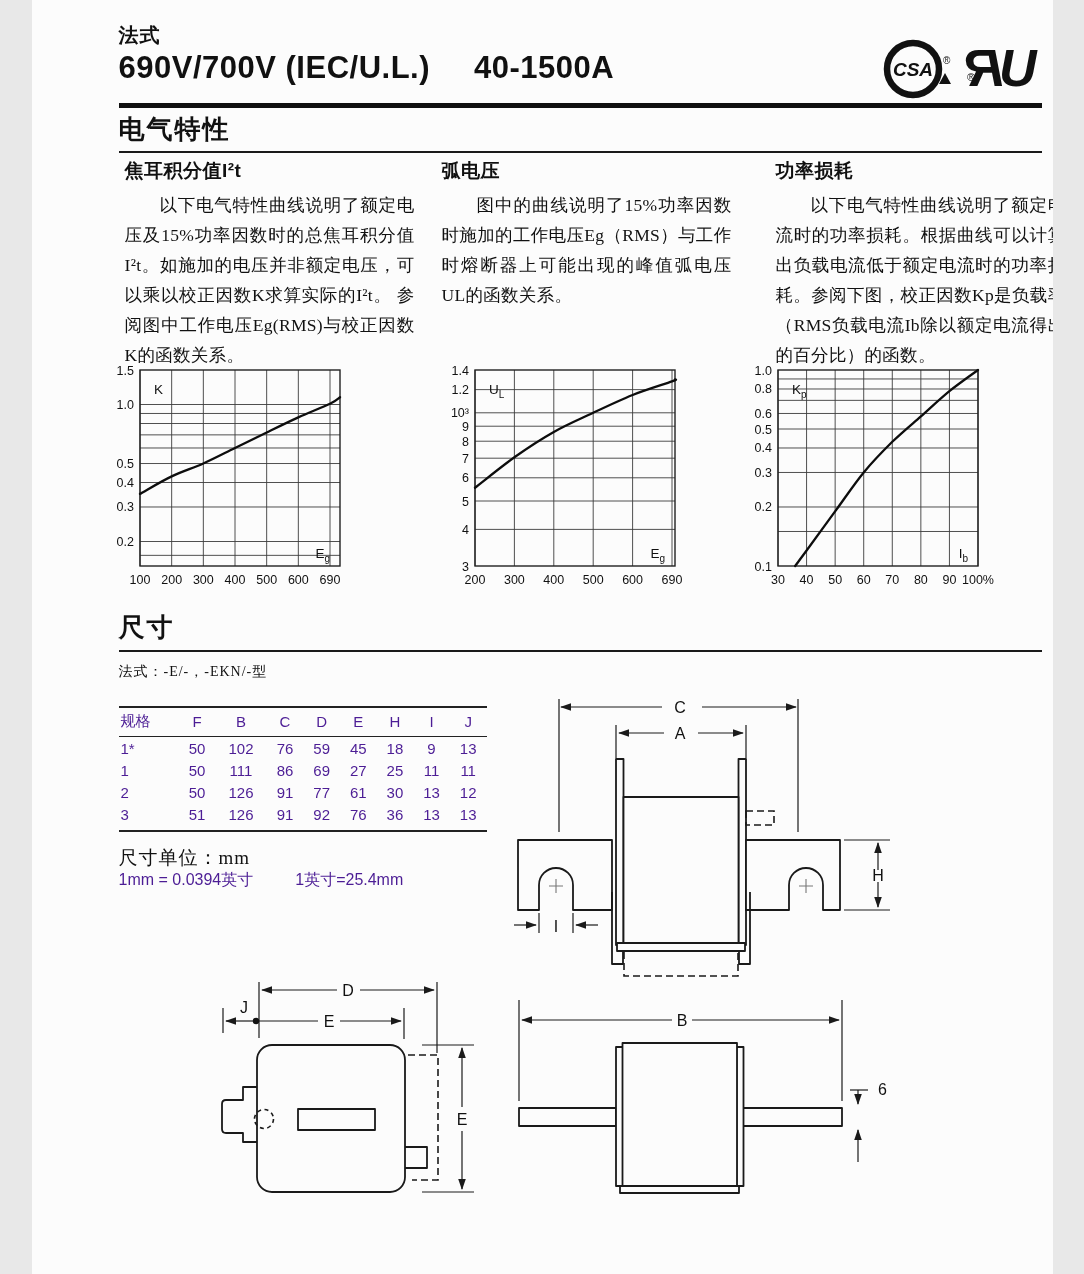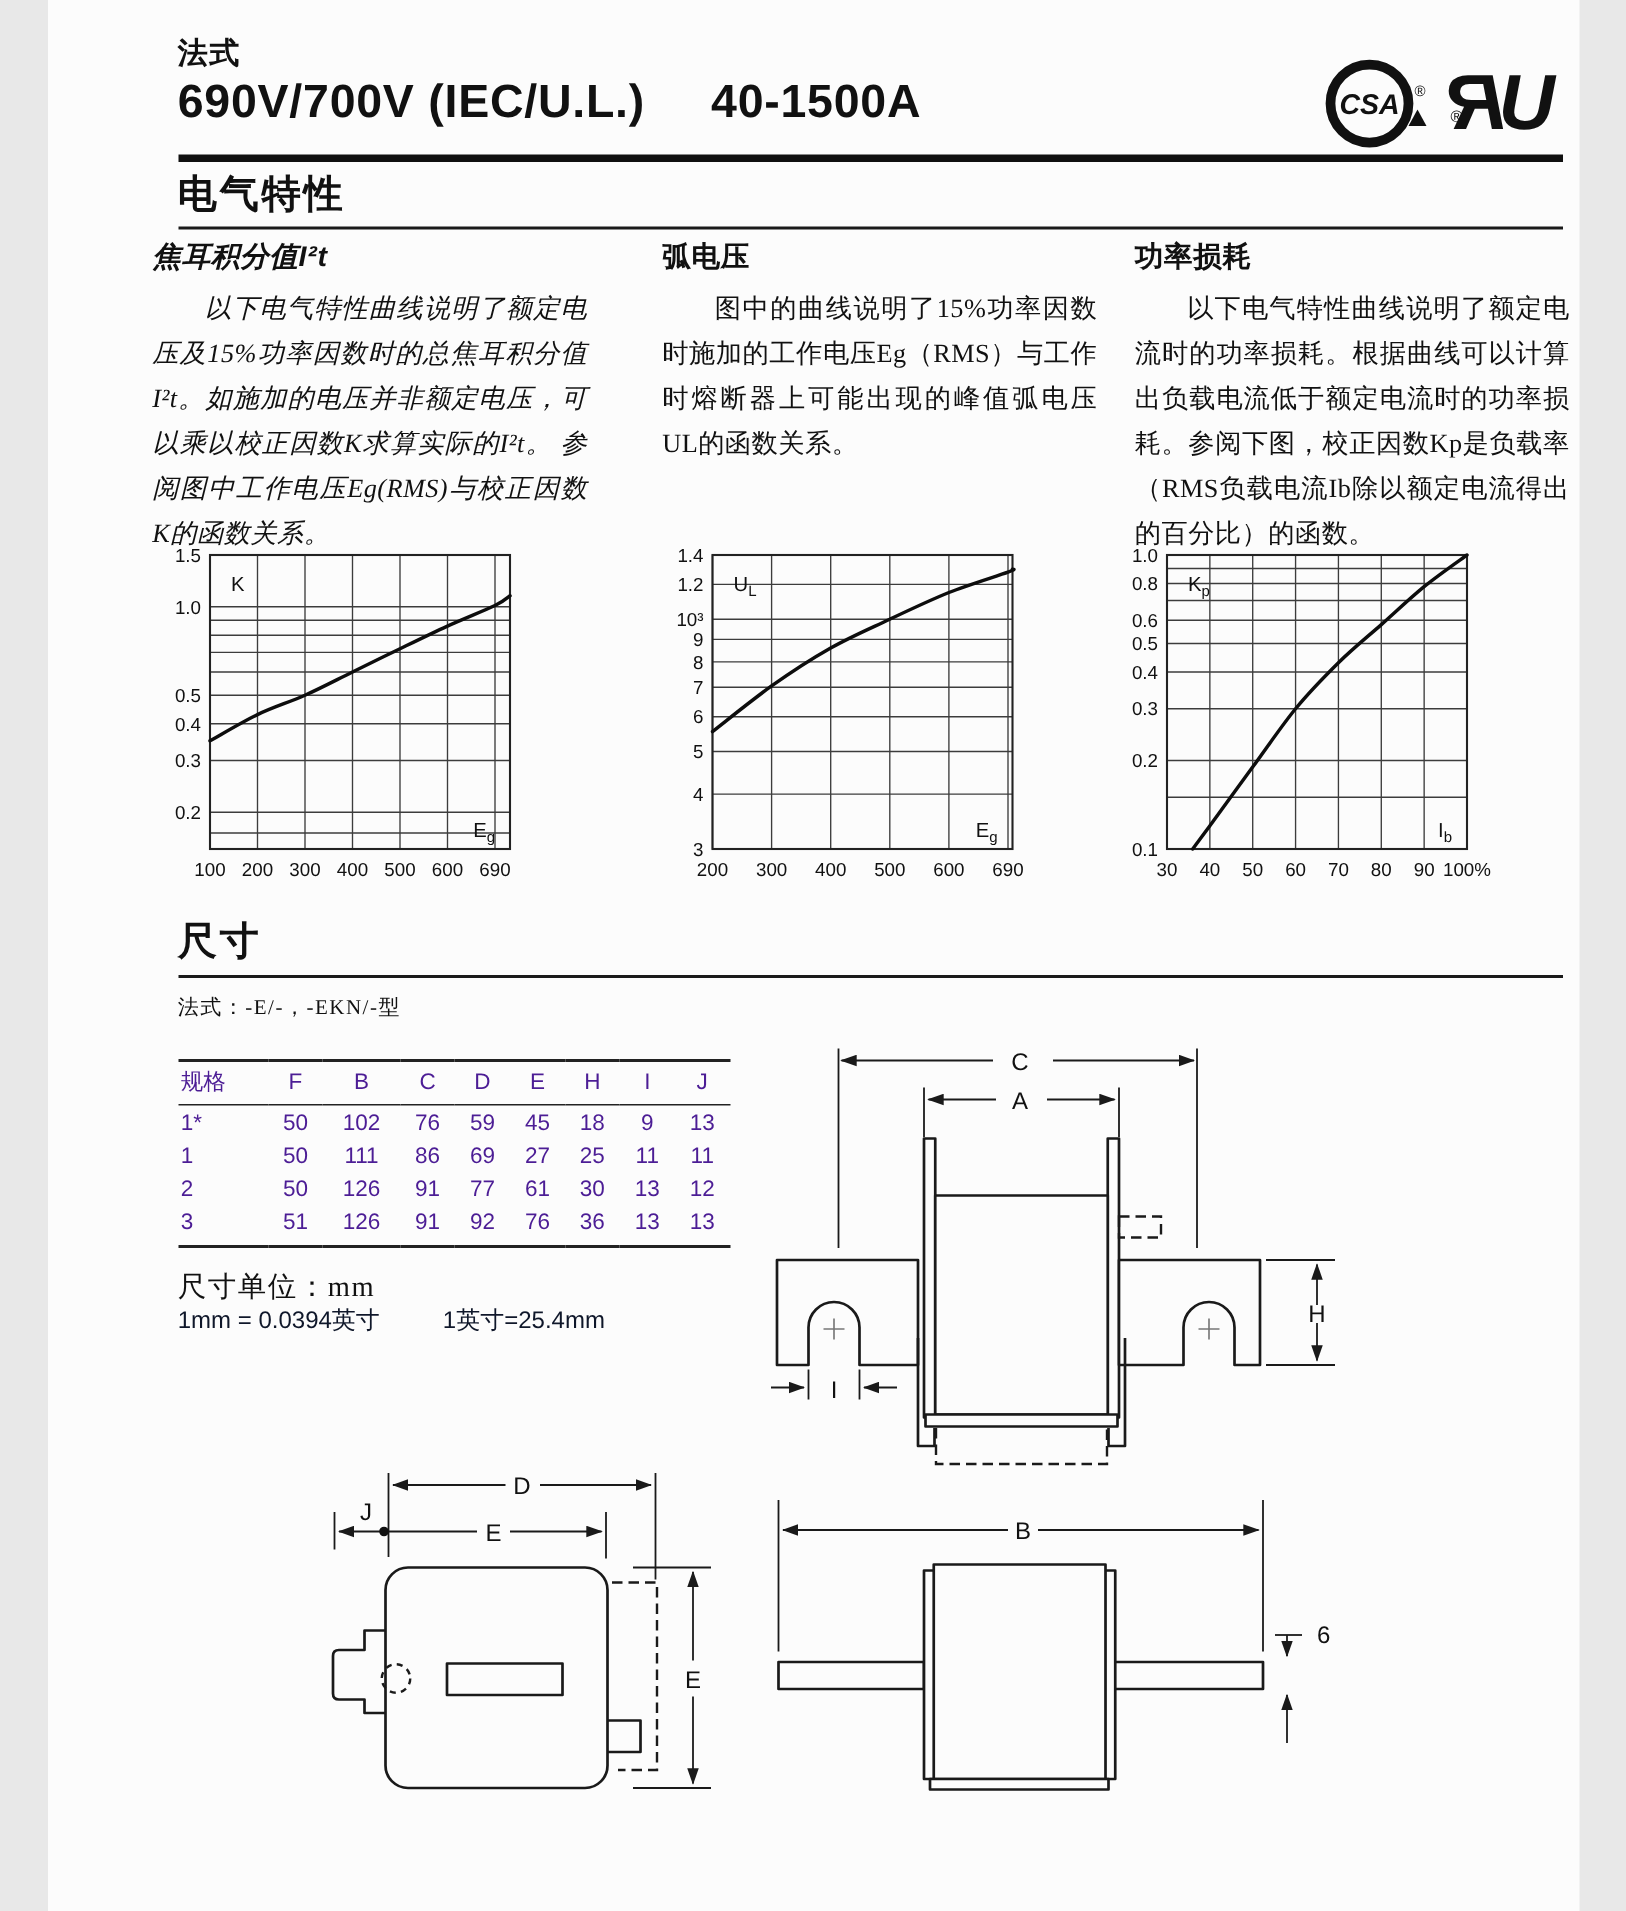--- a/index.html
+++ b/index.html
@@ -16,21 +16,21 @@
   .col h3{margin:0 0 6px 0;font-size:19px;font-family:"Liberation Sans",sans-serif;letter-spacing:.5px;}
   .col p{margin:0;font-size:17.5px;line-height:1.72;text-align:justify;text-indent:2em;letter-spacing:.3px;}
   .type-line{left:87px;top:663px;font-size:14px;letter-spacing:1px;}
   table.spec{position:absolute;left:87px;top:706px;width:368px;border-collapse:collapse;
              font-family:"Liberation Sans",sans-serif;font-size:15px;color:#4c1d95;}
   table.spec th{font-weight:normal;border-top:2px solid #222;border-bottom:1.3px solid #222;padding:4px 2px 5px 2px;text-align:center;}
   table.spec td{padding:2.5px 2px;text-align:center;}
   table.spec th:first-child,table.spec td:first-child{text-align:left;}
   table.spec tr:last-child td{border-bottom:2px solid #222;padding-bottom:7px;}
   .note1{left:87px;top:845px;font-size:19px;letter-spacing:1px;}
-  .note2{left:87px;top:870px;font-size:16px;font-family:"Liberation Sans",sans-serif;color:#0f172a;}
+  .note2{left:87px;top:870px;font-size:16px;font-family:"Liberation Sans",sans-serif;color:#4c1d95;}
   .note2 .sp{display:inline-block;width:42px;}
   svg text{font-family:"Liberation Sans",sans-serif;fill:#111;}
   .logo-box{top:34px;left:845px;width:165px;height:70px;}
 </style>
 </head>
 <body>
 
 <div class="page">
 
   <svg width="0" height="0" style="position:absolute" aria-hidden="true">
@@ -62,29 +62,29 @@
         <text x="122" y="52" font-size="52" font-weight="900" font-style="italic" font-family="Liberation Sans, sans-serif">U</text>
       </g>
     </svg>
   </div>
 
   <div class="abs rule-thick"></div>
 
   <div class="abs h2" style="top:112px;">电气特性</div>
   <div class="abs rule-thin" style="top:151px;"></div>
 
-  <div class="col" style="left:70px;font-style:italic;">
+  <div class="col" style="left:93px;">
     <h3>焦耳积分值I²t</h3>
     <p>以下电气特性曲线说明了额定电压及15%功率因数时的总焦耳积分值I²t。如施加的电压并非额定电压，可以乘以校正因数K求算实际的I²t。 参阅图中工作电压Eg(RMS)与校正因数K的函数关系。</p>
   </div>
   <div class="col" style="left:410px;">
     <h3>弧电压</h3>
     <p>图中的曲线说明了15%功率因数时施加的工作电压Eg（RMS）与工作时熔断器上可能出现的峰值弧电压UL的函数关系。</p>
   </div>
-  <div class="col" style="left:725px;">
+  <div class="col" style="left:744px;">
     <h3>功率损耗</h3>
     <p>以下电气特性曲线说明了额定电流时的功率损耗。根据曲线可以计算出负载电流低于额定电流时的功率损耗。参阅下图，校正因数Kp是负载率（RMS负载电流Ib除以额定电流得出的百分比）的函数。</p>
   </div>
 
   <svg class="abs" style="left:66px;top:360px;overflow:visible" width="252" height="232">
       <g stroke="#3c3c3c" stroke-width="0.9">
         <line x1="42" y1="10" x2="42" y2="206"></line>
         <line x1="73.66666666666666" y1="10" x2="73.66666666666666" y2="206"></line>
         <line x1="105.33333333333333" y1="10" x2="105.33333333333333" y2="206"></line>
         <line x1="137" y1="10" x2="137" y2="206"></line>

